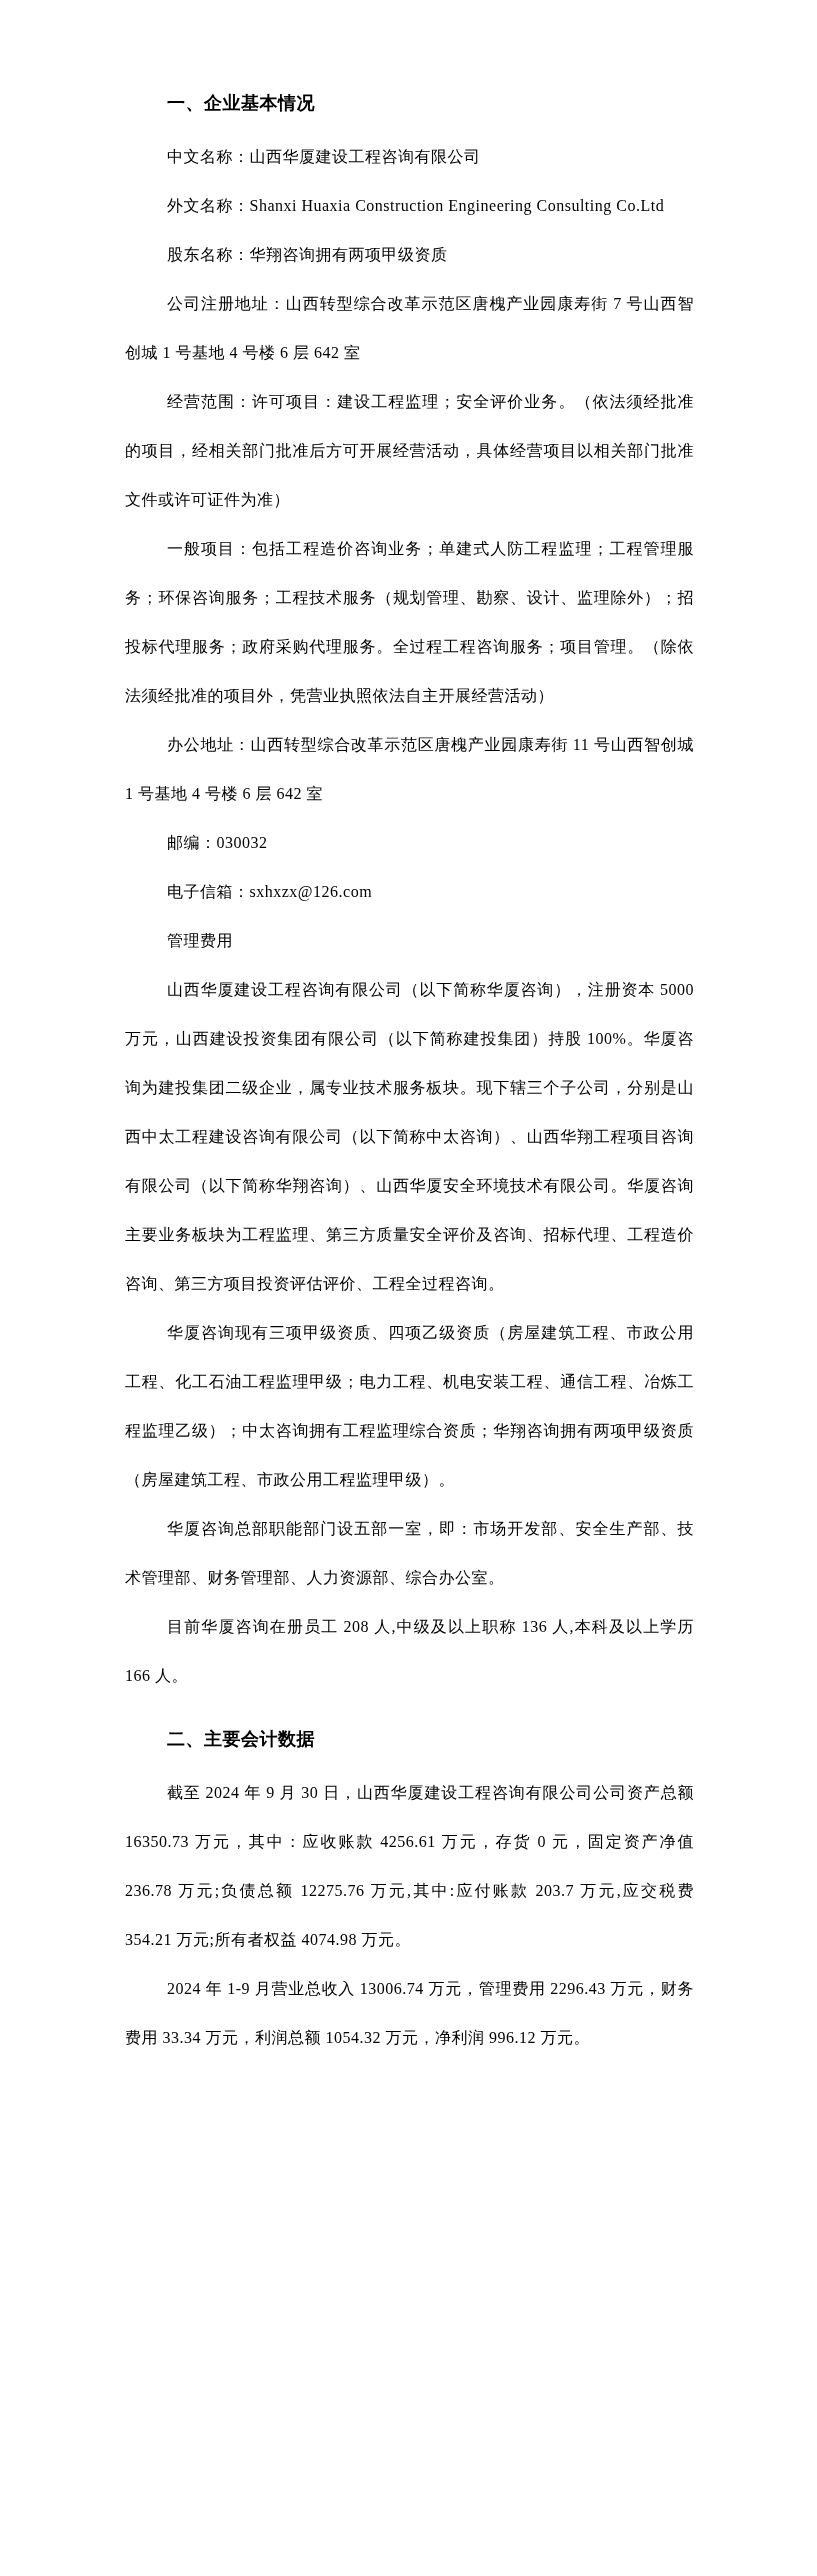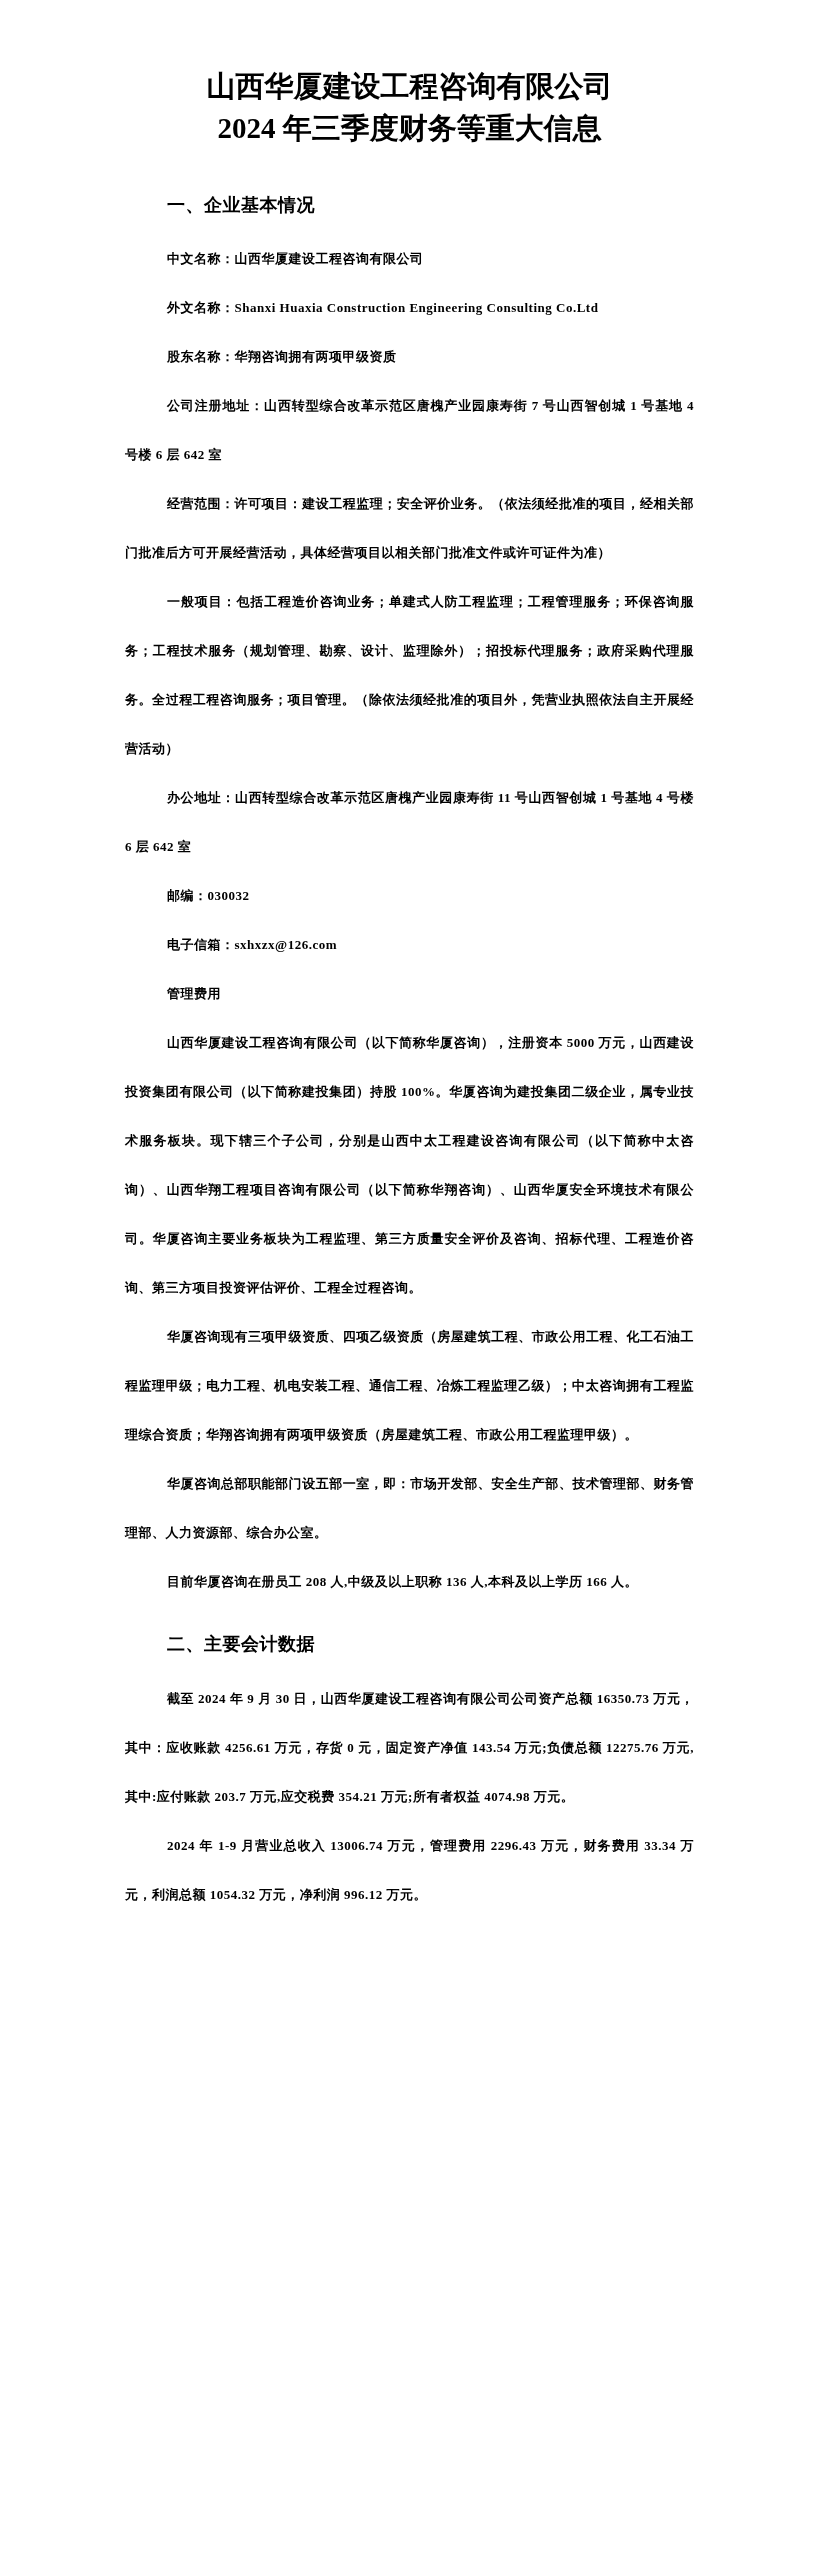--- a/index.html
+++ b/index.html
@@ -30,39 +30,34 @@
   .section-heading {
     font-family: "Liberation Sans", "DejaVu Sans", sans-serif;
     font-size: 18px;
     font-weight: 700;
     line-height: 49px;
     margin: 14.4px 0 4.1px 0;
     text-indent: 42px;
     letter-spacing: 0.5px;
   }
   .para {
-    font-size: 13px;
+    font-size: 16px;
     line-height: 49px;
     margin: 0;
     text-align: justify;
     text-justify: inter-ideograph;
     text-indent: 42px;
     letter-spacing: 0.5px;
     word-break: break-word;
-    font-weight: bold;
   }
 </style>
 </head>
 <body>
 
 <main class="page">
-  <h1 class="doc-title">
-    <span class="title-line">山西华厦建设工程咨询有限公司</span>
-    <span class="title-line">2024 年三季度财务等重大信息</span>
-  </h1>
 
   <div id="sections">
   <section class="section">
     <h2 class="section-heading">一、企业基本情况</h2>
   <p class="para">中文名称：山西华厦建设工程咨询有限公司</p>
         <p class="para">外文名称：Shanxi Huaxia Construction Engineering Consulting Co.Ltd</p>
         <p class="para">股东名称：华翔咨询拥有两项甲级资质</p>
         <p class="para">公司注册地址：山西转型综合改革示范区唐槐产业园康寿街 7 号山西智创城 1 号基地 4 号楼 6 层 642 室</p>
         <p class="para">经营范围：许可项目：建设工程监理；安全评价业务。（依法须经批准的项目，经相关部门批准后方可开展经营活动，具体经营项目以相关部门批准文件或许可证件为准）</p>
         <p class="para">一般项目：包括工程造价咨询业务；单建式人防工程监理；工程管理服务；环保咨询服务；工程技术服务（规划管理、勘察、设计、监理除外）；招投标代理服务；政府采购代理服务。全过程工程咨询服务；项目管理。（除依法须经批准的项目外，凭营业执照依法自主开展经营活动）</p>
@@ -71,19 +66,19 @@
         <p class="para">电子信箱：sxhxzx@126.com</p>
         <p class="para">管理费用</p>
         <p class="para">山西华厦建设工程咨询有限公司（以下简称华厦咨询），注册资本 5000 万元，山西建设投资集团有限公司（以下简称建投集团）持股 100%。华厦咨询为建投集团二级企业，属专业技术服务板块。现下辖三个子公司，分别是山西中太工程建设咨询有限公司（以下简称中太咨询）、山西华翔工程项目咨询有限公司（以下简称华翔咨询）、山西华厦安全环境技术有限公司。华厦咨询主要业务板块为工程监理、第三方质量安全评价及咨询、招标代理、工程造价咨询、第三方项目投资评估评价、工程全过程咨询。</p>
         <p class="para">华厦咨询现有三项甲级资质、四项乙级资质（房屋建筑工程、市政公用工程、化工石油工程监理甲级；电力工程、机电安装工程、通信工程、冶炼工程监理乙级）；中太咨询拥有工程监理综合资质；华翔咨询拥有两项甲级资质（房屋建筑工程、市政公用工程监理甲级）。</p>
         <p class="para">华厦咨询总部职能部门设五部一室，即：市场开发部、安全生产部、技术管理部、财务管理部、人力资源部、综合办公室。</p>
         <p class="para">目前华厦咨询在册员工 208 人,中级及以上职称 136 人,本科及以上学历 166 人。</p>
       </section>
 
   <section class="section">
     <h2 class="section-heading">二、主要会计数据</h2>
-  <p class="para">截至 2024 年 9 月 30 日，山西华厦建设工程咨询有限公司公司资产总额 16350.73 万元，其中：应收账款 4256.61 万元，存货 0 元，固定资产净值 143.54 万元;负债总额 12275.76 万元,其中:应付账款 203.7 万元,应交税费 354.21 万元;所有者权益 4074.98 万元。</p>
+  <p class="para">截至 2024 年 9 月 30 日，山西华厦建设工程咨询有限公司公司资产总额 16350.73 万元，其中：应收账款 4256.61 万元，存货 0 元，固定资产净值 236.78 万元;负债总额 12275.76 万元,其中:应付账款 203.7 万元,应交税费 354.21 万元;所有者权益 4074.98 万元。</p>
         <p class="para">2024 年 1-9 月营业总收入 13006.74 万元，管理费用 2296.43 万元，财务费用 33.34 万元，利润总额 1054.32 万元，净利润 996.12 万元。</p>
       </section>
 
 </div>
 </main>
 
 
 </body></html>

